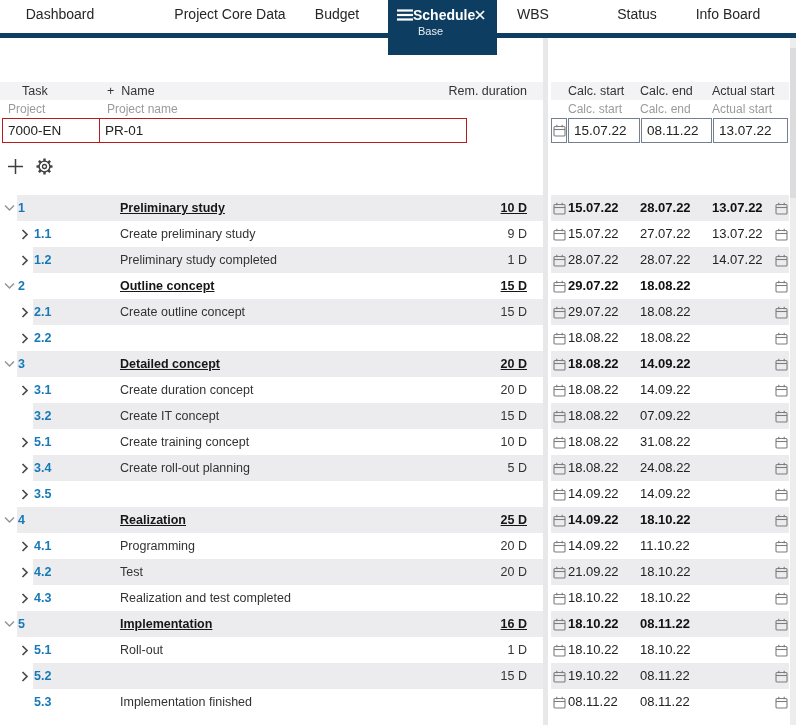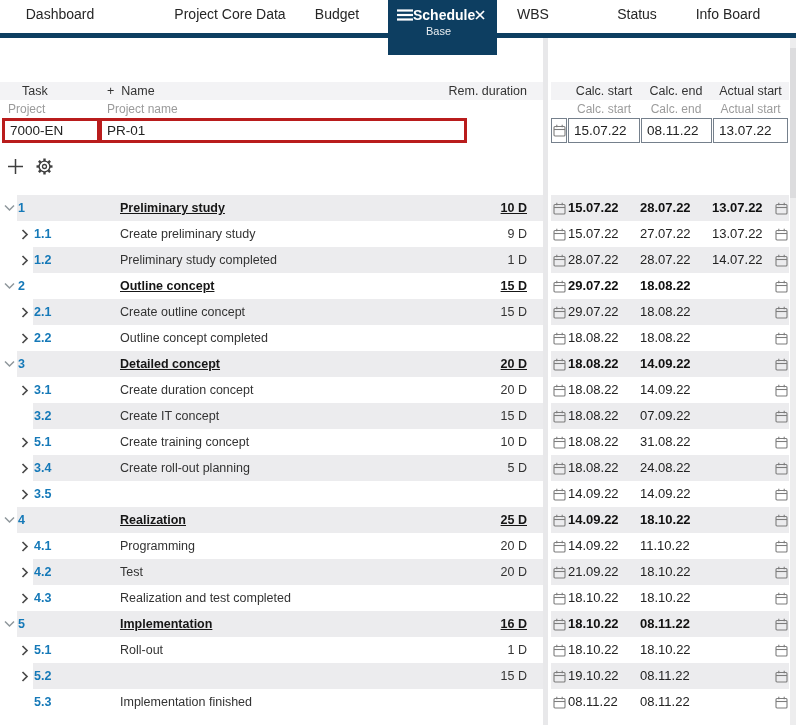--- a/index.html
+++ b/index.html
@@ -16,21 +16,21 @@
   .tab:nth-child(1){ left:60px; }
   .tab:nth-child(2){ left:230px; }
   .tab:nth-child(3){ left:337px; }
   .tab:nth-child(5){ left:533px; }
   .tab:nth-child(6){ left:630px;margin-left:7px; }
   .tab:nth-child(7){ left:728px; }
   .tab.active { left:388px; transform:none; width:109px; height:55px; background:var(--accent);
                 color:#fff; z-index:6; flex-direction:column; align-items:stretch; justify-content:flex-start; padding:7px 9px 0 9px; }
   .tab.active .tab-main { display:flex; align-items:center; }
   .tab.active .tab-label { font-weight:bold; font-size:14px; }
-  .tab.active .tab-sub { font-size:11px; margin-left:29px; margin-top:2px; color:#e9eef2; }
+  .tab.active .tab-sub { font-size:11px; margin-left:21px; margin-top:2px; color:#e9eef2; }
   .tab .icon-wrap { display:inline-flex; align-items:center; }
 
   
   .content { position:absolute; left:0; top:38px; width:796px; height:687px; }
   .left-pane  { position:absolute; left:0; top:0; width:543px; height:687px; }
   .pane-divider { position:absolute; left:543px; top:0; width:5px; height:687px; background:#e8e8ea; }
   .right-pane { position:absolute; left:551px; top:0; width:238px; height:687px; }
   .vscroll { position:absolute; left:790px; top:0; width:6px; height:687px; background:#ededee; }
   .vscroll .thumb { width:6px; height:150px; margin-top:10px; background:#dcdcde; }
 
@@ -38,33 +38,33 @@
 
   
   .lheader { position:relative; height:18px; background:var(--header-bg); font-size:12.5px; color:#333; line-height:18px; }
   .lheader .h-task { position:absolute; left:22px; }
   .lheader .h-name { position:absolute; left:107px; }
   .lheader .h-dur  { position:absolute; right:16px; }
   .lsub { position:relative; height:18px; font-size:12px; color:#9b9b9b; line-height:18px; }
   .lsub .s-project { position:absolute; left:8px; }
   .lsub .s-pname   { position:absolute; left:107px; }
   .lfilter { position:relative; height:25px; }
-  .lfilter input { position:absolute; top:0; height:25px; border:3px solid #b91c1c; background:#fff;
+  .lfilter input { position:absolute; top:0; height:25px; border:1px solid #b91c1c; background:#fff;
                    font-family:"Liberation Sans",sans-serif; font-size:13.5px; color:#222; padding:0 5px; outline:none; }
   .lfilter .f-task { left:2px;  width:98px; }
   .lfilter .f-name { left:99px; width:368px; }
 
   .toolbar { margin-top:8px; height:30px; display:flex; align-items:center; gap:11px; padding-left:7px; }
   .toolbar .tbtn { display:inline-flex; align-items:center; cursor:pointer; }
 
   
   .rheader { height:18px; background:var(--header-bg); font-size:12.5px; color:#333; line-height:18px; }
   .rsub    { height:18px; font-size:12px; color:#9b9b9b; line-height:18px; }
   .rcols { display:grid; grid-template-columns:17px 72px 72px 77px; }
-  .rcols span { text-align:center; }
+  .rcols span { text-align:left; }
   .rfilter { position:relative; height:25px; }
   .rfilter .cal-box { position:absolute; left:0; top:0; width:16px; height:25px; border:1px solid #75808c;
                       display:flex; align-items:center; justify-content:center; background:#fff; }
   .rfilter input { position:absolute; top:0; height:25px; border:1px solid #75808c; background:#fff;
                    font-family:"Liberation Sans",sans-serif; font-size:13.5px; color:#222; padding:0 5px; outline:none; }
   .rfilter .f-cs { left:17px;  width:72px; }
   .rfilter .f-ce { left:90px;  width:71px; }
   .rfilter .f-as { left:162px; width:75px; }
 
   
@@ -231,21 +231,20 @@
     <span class="tname">Create outline concept</span>
     <span class="tdur">15 D</span>
   </div>
           <div class="trow lvl2">
     <span class="chev">
               <svg width="8" height="11" viewBox="0 0 8 11">
                 <polyline points="1.5,1 6,5.5 1.5,10" fill="none" stroke="#4a4a4a" stroke-width="1.7"></polyline>
               </svg>
             </span>
     <span class="num">2.2</span>
-    <span class="tname">Outline concept completed</span>
     <span class="tdur"></span>
   </div>
           <div class="trow lvl1 odd parent">
     <span class="chev">
               <svg width="11" height="8" viewBox="0 0 11 8">
                 <polyline points="1,1.5 5.5,6 10,1.5" fill="none" stroke="#8f979c" stroke-width="1.5"></polyline>
               </svg>
             </span>
     <span class="num">3</span>
     <span class="tname">Detailed concept</span>

